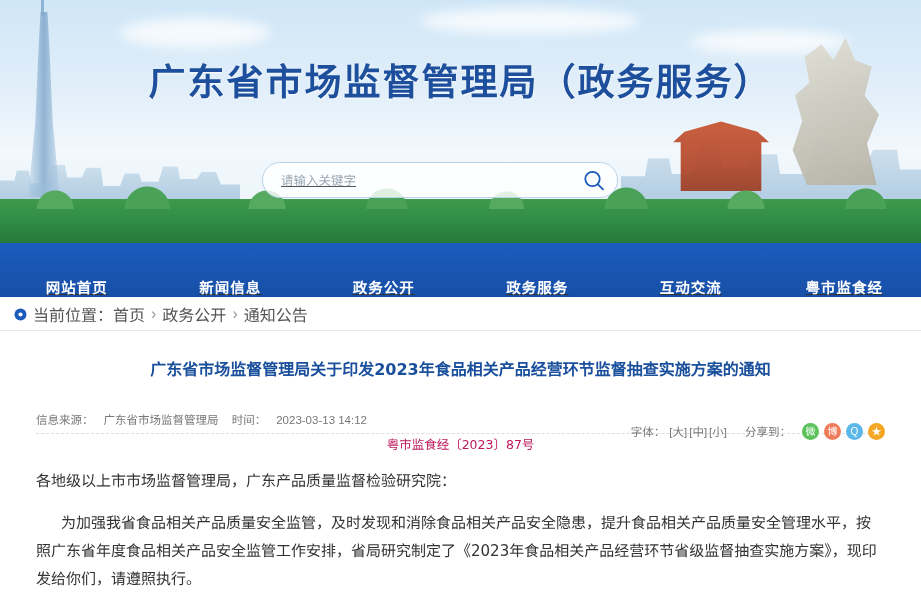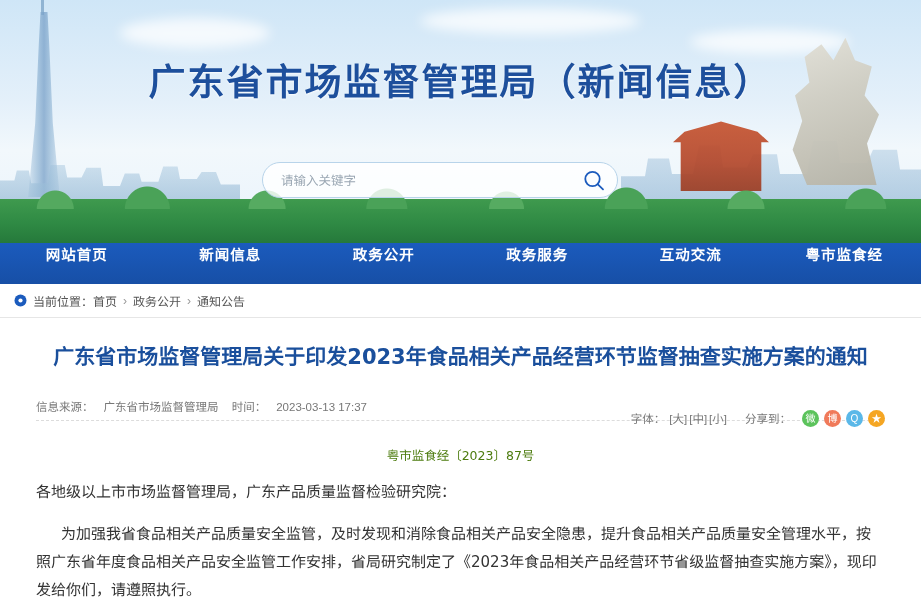--- a/index.html
+++ b/index.html
@@ -162,79 +162,81 @@
     left: 16px;
     top: 0;
     width: 290px;
     height: 34px;
     border: none;
     outline: none;
     background: transparent;
     font-size: 12.5px;
     color: #555;
     font-family: "Liberation Sans", sans-serif;
+    text-decoration: underline;
   }
   .searchbox input::placeholder { color: #9aa7b3; }
   .search-btn {
     position: absolute;
     right: 9px;
     top: 4px;
     width: 28px;
     height: 28px;
     border-radius: 50%;
     background: transparent;
     border: none;
     cursor: pointer;
     padding: 0;
   }
 
   
   .nav {
-    height: 41px;
+    height: 54px;
     background: linear-gradient(180deg, #1b5bbd 0%, #174fa6 100%);
     display: flex;
-    align-items: flex-start;
+    align-items: flex-end;
+    text-decoration: underline;
   }
   .nav-item {
     flex: 1;
     text-align: center;
     color: #fff;
     font-size: 14.5px;
     font-weight: bold;
     letter-spacing: 1px;
     cursor: pointer;
     font-family: "DejaVu Sans", "Liberation Sans", sans-serif;
   }
 
   
   .crumb-wrap {
     height: 33px;
     border-bottom: 1px solid #e6e6e6;
     display: flex;
     align-items: center;
     padding-left: 14px;
-    font-size: 12px;
+    font-size: 16px;
     color: #555;
   }
   .pin-icon {
     width: 13px; height: 13px;
     margin-right: 6px;
     display: inline-block;
   }
   .crumb-sep { margin: 0 6px; color: #999; }
   .crumb-link { color: #555; cursor: pointer; }
 
   
   .article {
     padding: 0 36px;
   }
   .art-title {
     margin: 24px 0 0 0;
     text-align: center;
-    font-size: 21px;
+    font-size: 16px;
     font-weight: bold;
     color: #1a4f9c;
     line-height: 30px;
     font-family: "DejaVu Sans", "Liberation Sans", sans-serif;
   }
   .meta-row {
     margin-top: 20px;
     height: 28px;
     border-bottom: 1px dashed #dcdcdc;
     display: flex;
@@ -265,22 +267,21 @@
     left: 0; top: 0; width: 17px; height: 17px;
     line-height: 17px;
     text-align: center;
     font-size: 10px;
     color: #fff;
   }
 
   .doc-num {
     text-align: center;
     font-size: 12.5px;
-    color: #4d7c0f;
-    margin-top: 24px;
+    color: #be185d;
     font-family: "DejaVu Sans", "Liberation Sans", sans-serif;
   }
   .p {
     font-size: 15px;
     color: #333;
     line-height: 28px;
     margin-top: 14px;
     font-family: "DejaVu Sans", "Liberation Sans", sans-serif;
   }
   .p.indent { text-indent: 25px; }
@@ -308,21 +309,21 @@
     <div class="cloud" style="left:690px;top:30px;width:160px;height:24px;"></div>
 
     <div class="tower-spire"></div>
     <div class="tower"></div>
     <div class="city-left"></div>
     <div class="city-right"></div>
     <div class="pagoda"></div>
     <div class="goat"></div>
     <div class="greenbelt"></div>
 
-    <div class="title-zh">广东省市场监督管理局（新闻信息）</div>
+    <div class="title-zh">广东省市场监督管理局（政务服务）</div>
 
     <div class="searchbox">
       <input type="text" placeholder="请输入关键字" style="">
       <button class="search-btn">
         <svg width="28" height="28" viewBox="0 0 28 28">
           <circle cx="12.5" cy="12" r="7.2" fill="none" stroke="#1b5bbd" stroke-width="1.8"></circle>
           <line x1="17.6" y1="17.2" x2="23" y2="22.4" stroke="#1b5bbd" stroke-width="1.8" stroke-linecap="round"></line>
         </svg>
       </button>
     </div>
@@ -352,21 +353,21 @@
     <span class="crumb-link">通知公告</span>
   </div>
 
   <div class="article">
 
     <h1 class="art-title">广东省市场监督管理局关于印发2023年食品相关产品经营环节监督抽查实施方案的通知</h1>
 
     <div class="meta-row">
       <div class="meta-left">
         <span>信息来源：</span><span>广东省市场监督管理局</span>
-        <span>时间：</span><span>2023-03-13 17:37</span>
+        <span>时间：</span><span>2023-03-13 14:12</span>
       </div>
       <div class="meta-right">
         <span class="fontsize-label">字体：</span>
         <span class="fs-opt">[大]</span>
         <span class="fs-opt">[中]</span>
         <span class="fs-opt">[小]</span>
         <span class="share-label">分享到：</span>
         <span class="share-ic share-wx">
             <span>微</span>
           </span>

